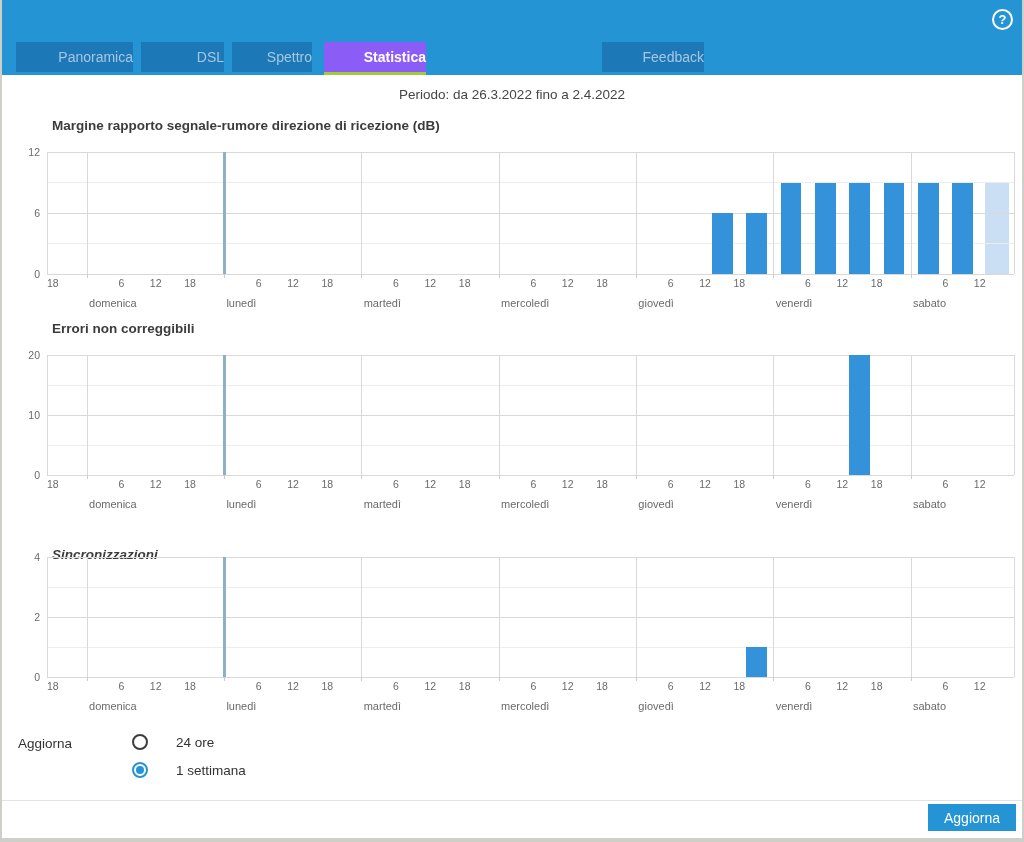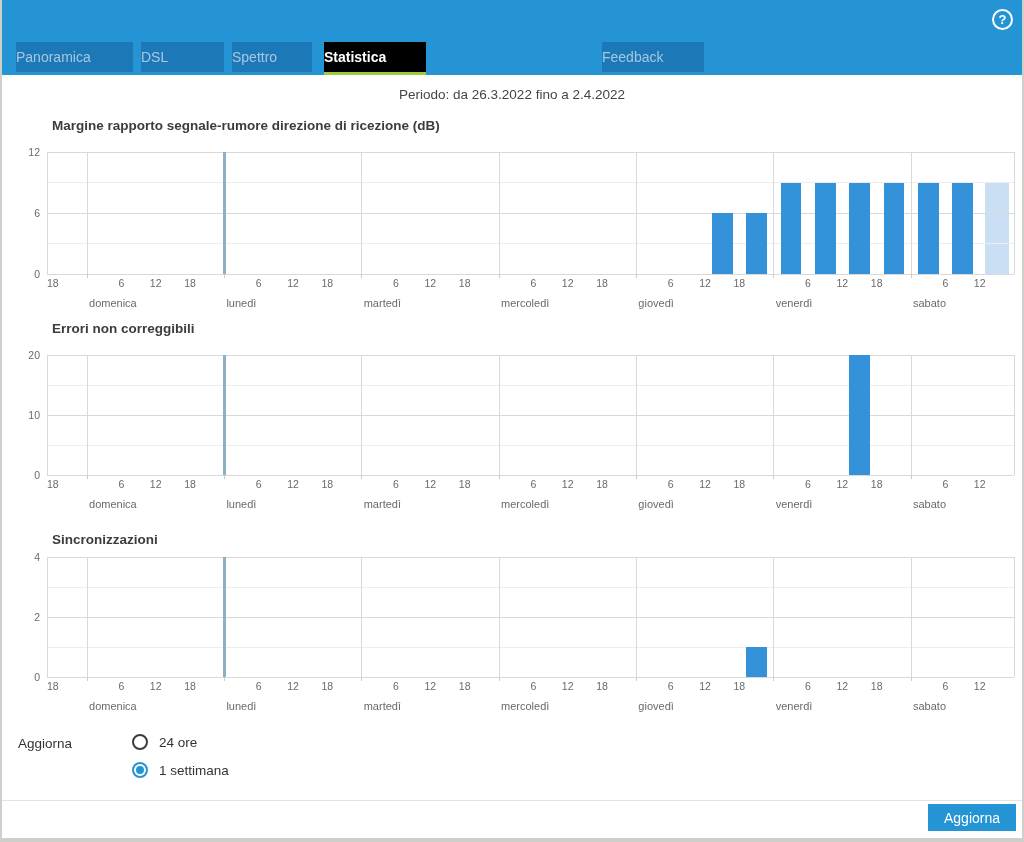--- a/index.html
+++ b/index.html
@@ -13,37 +13,37 @@
   .header{position:absolute;left:0;top:0;width:100%;height:40px;background:#2494d4;}
   .breadcrumb{position:absolute;left:14px;top:0;height:40px;line-height:40px;color:#ffffff;font-size:15px;}
   .breadcrumb .sep{margin:0 7px;font-size:15px;opacity:.95;}
   .help{
     position:absolute;right:9px;top:9px;width:21px;height:21px;border:2px solid #ffffff;border-radius:50%;
     color:#ffffff;font-size:13px;font-weight:bold;text-align:center;line-height:17px;cursor:pointer;
   }
   
   .tabbar{position:absolute;left:0;top:40px;width:100%;height:35px;background:#2494d4;}
   .tab{
-    position:absolute;top:2px;height:30px;line-height:30px;text-align:left;
+    position:absolute;top:2px;height:30px;line-height:30px;text-align:right;
     background:#1d78b8;color:#a5c8e2;font-size:14px;cursor:pointer;
   }
-  .tab.active{background:#000000;color:#ffffff;font-weight:bold;}
+  .tab.active{background:#8b5cf6;color:#ffffff;font-weight:bold;}
   .tab.active::after{
     content:"";position:absolute;left:0;right:0;bottom:-3px;height:3px;background:#9fcc3b;
   }
   
   .period-line{position:absolute;left:0;top:87px;width:100%;text-align:center;font-size:13.5px;color:#454545;}
   .chart-title{position:absolute;left:14px;font-size:13.5px;font-weight:bold;color:#3c3c3c;margin-left:36px;}
   .chart-svg{position:absolute;left:0;width:1024px;height:170px;overflow:visible;}
   svg text{font-family:"Liberation Sans",sans-serif;fill:#6a6a6a;}
   svg .ytick,svg .xtick{font-size:10.5px;}
   svg .daylbl{font-size:11px;}
   
   .ctrl-label{position:absolute;left:16px;top:736px;font-size:13.5px;color:#333333;}
-  .ctrl-row{position:absolute;left:130px;display:flex;align-items:center;gap:11px;cursor:pointer;}
+  .ctrl-row{position:absolute;left:130px;display:flex;align-items:center;gap:28px;cursor:pointer;}
   .radio{width:16px;height:16px;border:2px solid #3c3c3c;border-radius:50%;background:#ffffff;
          display:flex;align-items:center;justify-content:center;flex:0 0 auto;}
   .radio.selected{border-color:#2494d4;}
   .radio .dot{width:8px;height:8px;border-radius:50%;background:#2494d4;}
   .ctrl-row .opt-label{font-size:13.5px;color:#333333;}
   
   .footer-sep{position:absolute;left:0;top:800px;width:100%;height:1px;background:#e3e3e1;}
   .btn{
     position:absolute;left:926px;top:804px;width:88px;height:27px;background:#2494d4;color:#ffffff;
     border:none;font-family:"Liberation Sans",sans-serif;font-size:14px;cursor:pointer;
@@ -182,21 +182,21 @@
         <text x="943.3372781065088" y="134" text-anchor="middle" class="xtick">6</text>
         <text x="977.6686390532544" y="134" text-anchor="middle" class="xtick">12</text>
         <text x="87.05325443786981" y="154" text-anchor="start" class="daylbl">domenica</text>
         <text x="224.37869822485206" y="154" text-anchor="start" class="daylbl">lunedì</text>
         <text x="361.7041420118343" y="154" text-anchor="start" class="daylbl">martedì</text>
         <text x="499.0295857988165" y="154" text-anchor="start" class="daylbl">mercoledì</text>
         <text x="636.3550295857988" y="154" text-anchor="start" class="daylbl">giovedì</text>
         <text x="773.6804733727811" y="154" text-anchor="start" class="daylbl">venerdì</text>
         <text x="911.0059171597633" y="154" text-anchor="start" class="daylbl">sabato</text>
       </svg>
-      <div class="chart-title" style="top: 532px;">Sincronizzazioni</div>
+      <div class="chart-title" style="top: 547px; font-style: italic;">Sincronizzazioni</div>
       <svg width="1024" height="170" class="chart-svg" style="top: 556px;">
         <line x1="45" y1="91" x2="1012" y2="91" stroke="#ededed" stroke-width="1" shape-rendering="crispEdges"></line>
         <line x1="45" y1="31" x2="1012" y2="31" stroke="#ededed" stroke-width="1" shape-rendering="crispEdges"></line>
         <line x1="45" y1="121" x2="1012" y2="121" stroke="#d9d9d9" stroke-width="1" shape-rendering="crispEdges"></line>
         <line x1="45" y1="61" x2="1012" y2="61" stroke="#d9d9d9" stroke-width="1" shape-rendering="crispEdges"></line>
         <line x1="45" y1="1" x2="1012" y2="1" stroke="#d9d9d9" stroke-width="1" shape-rendering="crispEdges"></line>
         <line x1="85.05325443786981" y1="1" x2="85.05325443786981" y2="121" stroke="#d9d9d9" stroke-width="1" shape-rendering="crispEdges"></line>
         <line x1="222.37869822485206" y1="1" x2="222.37869822485206" y2="121" stroke="#8db0c3" stroke-width="3" shape-rendering="crispEdges"></line>
         <line x1="359.7041420118343" y1="1" x2="359.7041420118343" y2="121" stroke="#d9d9d9" stroke-width="1" shape-rendering="crispEdges"></line>
         <line x1="497.0295857988165" y1="1" x2="497.0295857988165" y2="121" stroke="#d9d9d9" stroke-width="1" shape-rendering="crispEdges"></line>

